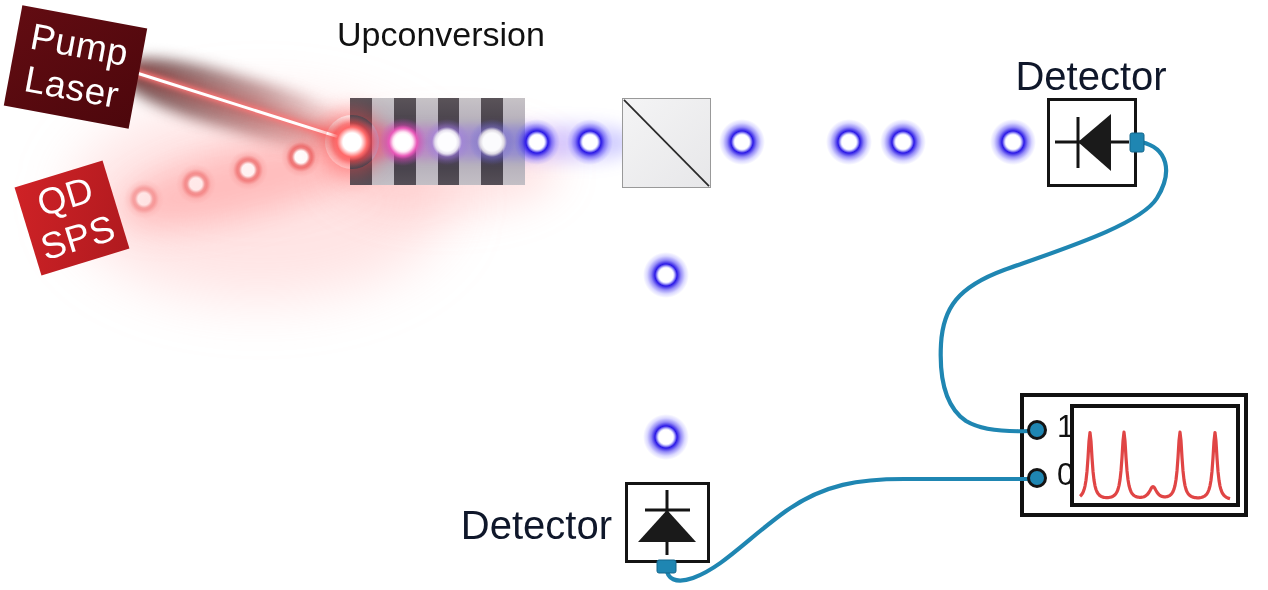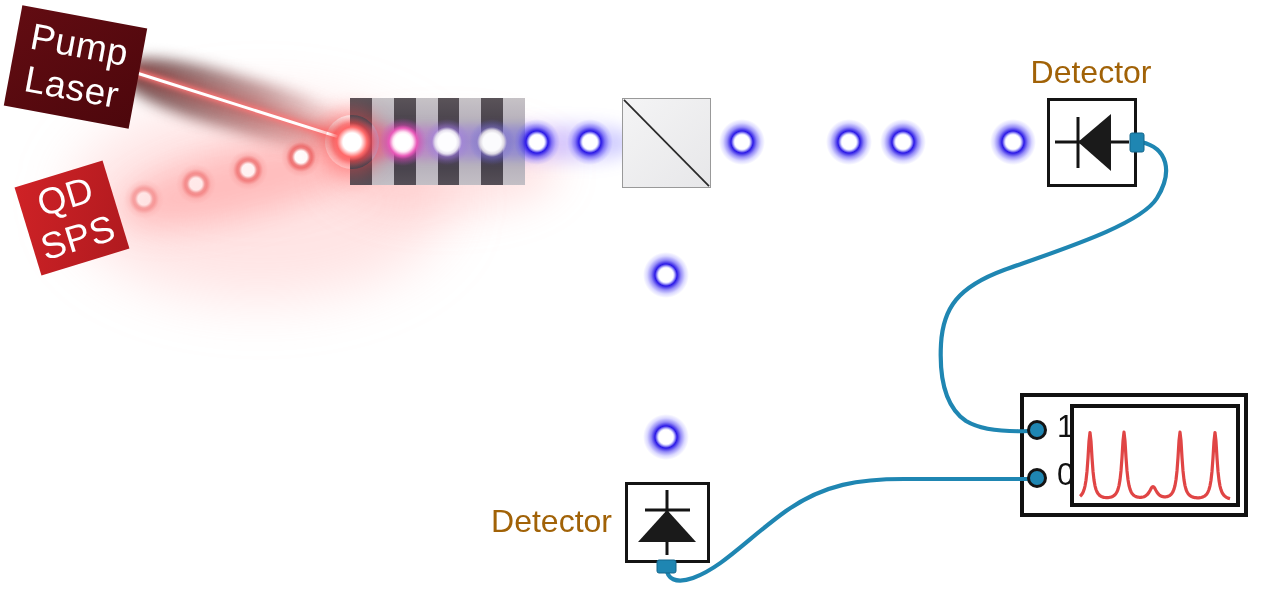--- a/index.html
+++ b/index.html
@@ -57,21 +57,21 @@
   
   .bs{left:622px;top:98px;width:89px;height:90px;border:1.5px solid #999;box-sizing:border-box;
       background:linear-gradient(135deg,#f4f4f5,#e7e7e9);}
   .bs svg{display:block;width:100%;height:100%;}
 
   
   .det{border:3px solid #141414;background:#fff;box-sizing:border-box;}
   .det-right{left:1047px;top:98px;width:90px;height:89px;}
   .det-bottom{left:625px;top:482px;width:85px;height:81px;}
   .det svg{display:block;}
-  .det-label{color:#a16207;font-size:32px;}
+  .det-label{color:#0f172a;font-size:40px;}
   .det-right-label{left:991px;top:54px;width:200px;text-align:center;}
   .det-bottom-label{left:412px;top:503px;width:200px;text-align:right;}
 
   
   .correlator{left:1020px;top:393px;width:228px;height:124px;border:4px solid #111;
               box-sizing:border-box;background:#fff;}
   .screen{position:absolute;left:46px;top:7px;width:170px;height:103px;border:4px solid #111;
           box-sizing:border-box;background:#fff;}
   .screen svg{display:block;}
   .port-label{position:absolute;color:#111;font-size:31px;line-height:1;}
@@ -113,20 +113,21 @@
       <div class="stripe dark"></div>
       <div class="stripe light"></div>
       <div class="stripe dark"></div>
       <div class="stripe light"></div>
       <div class="stripe dark"></div>
       <div class="stripe light"></div>
       <div class="stripe dark"></div>
       <div class="stripe light"></div>
     </div>
   <div class="abs crystal-label nosel">
+    <div>Upconversion</div>
   </div>
 
   <div class="abs bs">
     <svg viewBox="0 0 89 90">
       <line x1="1" y1="1" x2="88" y2="89" stroke="#2a2a2a" stroke-width="1.8"></line>
     </svg>
   </div>
 
   <div class="abs" style="left:0;top:0;width:100%;height:100%;pointer-events:none;">
       <div class="photon p-red" style="left: 144px; top: 199px; opacity: 0.55;"></div>

